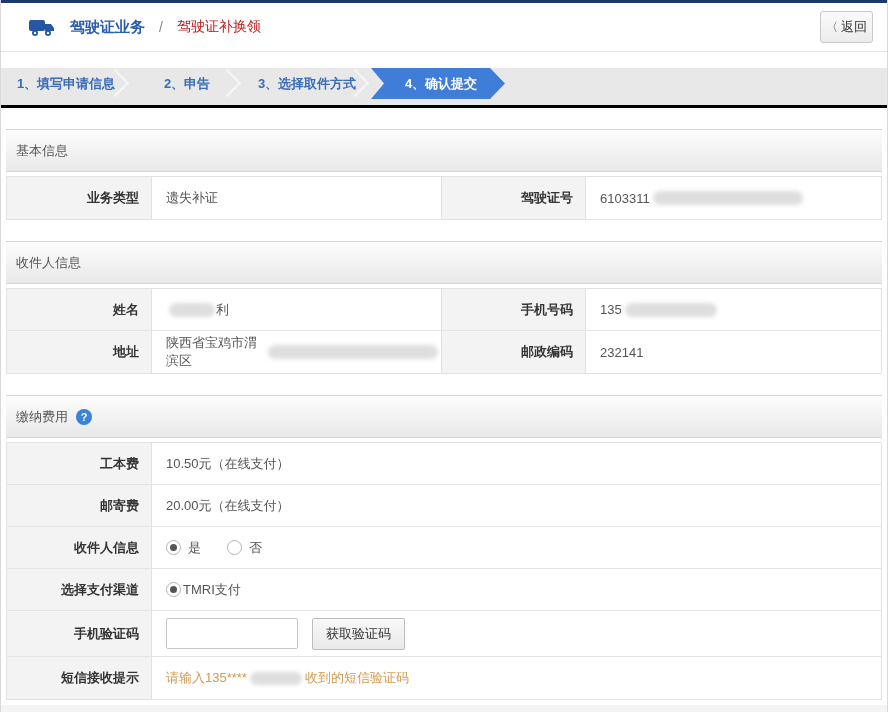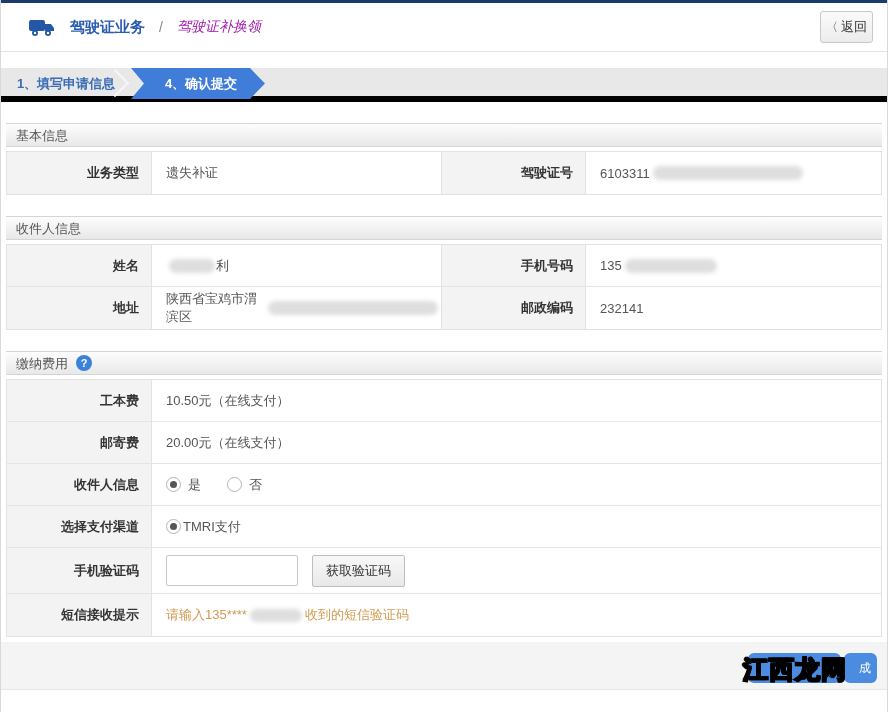--- a/index.html
+++ b/index.html
@@ -8,43 +8,43 @@
   .page { width:888px; height:712px; position:relative; background:#fff;
           border-left:1px solid #d9d9d9; border-right:1px solid #d9d9d9; overflow:hidden; }
   .topbar { height:3px; background:#1c3a6e; }
 
   
   .hdr { height:49px; display:flex; align-items:center; padding:0 14px 0 28px;
          border-bottom:1px solid #e4e4e4; background:#fff;gap:7px; }
   .truck { width:26px; height:20px; margin-right:8px; }
   .crumb-root { color:#2a5db0; font-weight:bold; font-size:15px; }
   .crumb-sep { color:#888; font-size:14px; margin:0 7px; }
-  .crumb-cur { color:#a21caf; font-size:14px;font-style:italic; }
+  .crumb-cur { color:#b91c1c; font-size:14px; }
   .hdr-spacer { flex:1; }
   .btn-back { background:linear-gradient(#fbfbfb,#ececec); border:1px solid #c9c9c9;
               border-radius:3px; padding:6px 5px; font-size:13px; color:#333;
               cursor:pointer; font-family:inherit; }
   .btn-back .chv { font-size:12px; margin-right:3px; }
 
   
-  .tabs-wrap { margin-top:16px; background:#e8e8e8; border-bottom:6px solid #000000;
-               height:34px; display:flex; position:relative; }
+  .tabs-wrap { margin-top:16px; background:#e8e8e8; border-bottom:3px solid #000000;
+               height:40px; display:flex; position:relative; }
   .tab { height:31px; line-height:31px; text-align:center; font-size:13px; font-weight:bold;
          color:#3a6db5; position:relative; cursor:pointer; }
   .tab.t1 { width:130px; } .tab.t2 { width:112px; } .tab.t3 { width:128px; }
   .tab .sep { position:absolute; right:6px; top:5px; width:20px; height:20px;
               border-top:2px solid #f6f6f6; border-right:2px solid #f6f6f6;
               transform:rotate(45deg); pointer-events:none; }
   .tab.active { width:134px; background:#3f7dd8; color:#fff;
         clip-path:polygon(0 0, calc(100% - 15px) 0, 100% 50%, calc(100% - 15px) 100%, 0 100%, 13px 50%);
         padding-left:6px; }
 
   
   .content { padding:0 5px; }
-  .sec-hd { margin-top:21px; height:24px; line-height:29px;
+  .sec-hd { margin-top:21px; height:43px; line-height:29px;
             background:linear-gradient(#fdfdfd,#e8e8e8);
             border:1px solid #d5d5d5; border-left:none; border-right:none;
             padding-left:10px; font-size:13px; color:#555;
             display:flex; align-items:center; }
   .help-ic { display:inline-block; width:16px; height:16px; line-height:16px; border-radius:50%;
              background:#3b82d9; color:#fff; font-size:11px; font-weight:bold; text-align:center;
              margin-left:8px; cursor:pointer; }
   .tbl { border:1px solid #e2e2e2; margin-top:4px; }
   .row { display:flex; align-items:center; min-height:42px; border-bottom:1px solid #e5e5e5;
          background:#fff; }
@@ -108,20 +108,22 @@
     </svg>
     <span class="crumb-root">驾驶证业务</span>
     <span class="crumb-sep">/</span>
     <span class="crumb-cur">驾驶证补换领</span>
     <div class="hdr-spacer"></div>
     <button class="btn-back"><span class="chv">〈</span><span>返回</span></button>
   </div>
 
   <div class="tabs-wrap">
     <div class="tab t1"><span>1、填写申请信息</span><i class="sep"></i></div>
+    <div class="tab t2"><span>2、申告</span><i class="sep"></i></div>
+    <div class="tab t3"><span>3、选择取件方式</span><i class="sep"></i></div>
     <div class="tab active"><span>4、确认提交</span></div>
   </div>
 
   <div class="content">
 
     <div class="sec-hd">
       <span>基本信息</span>
     </div>
     <div class="tbl">
       <div class="row">

